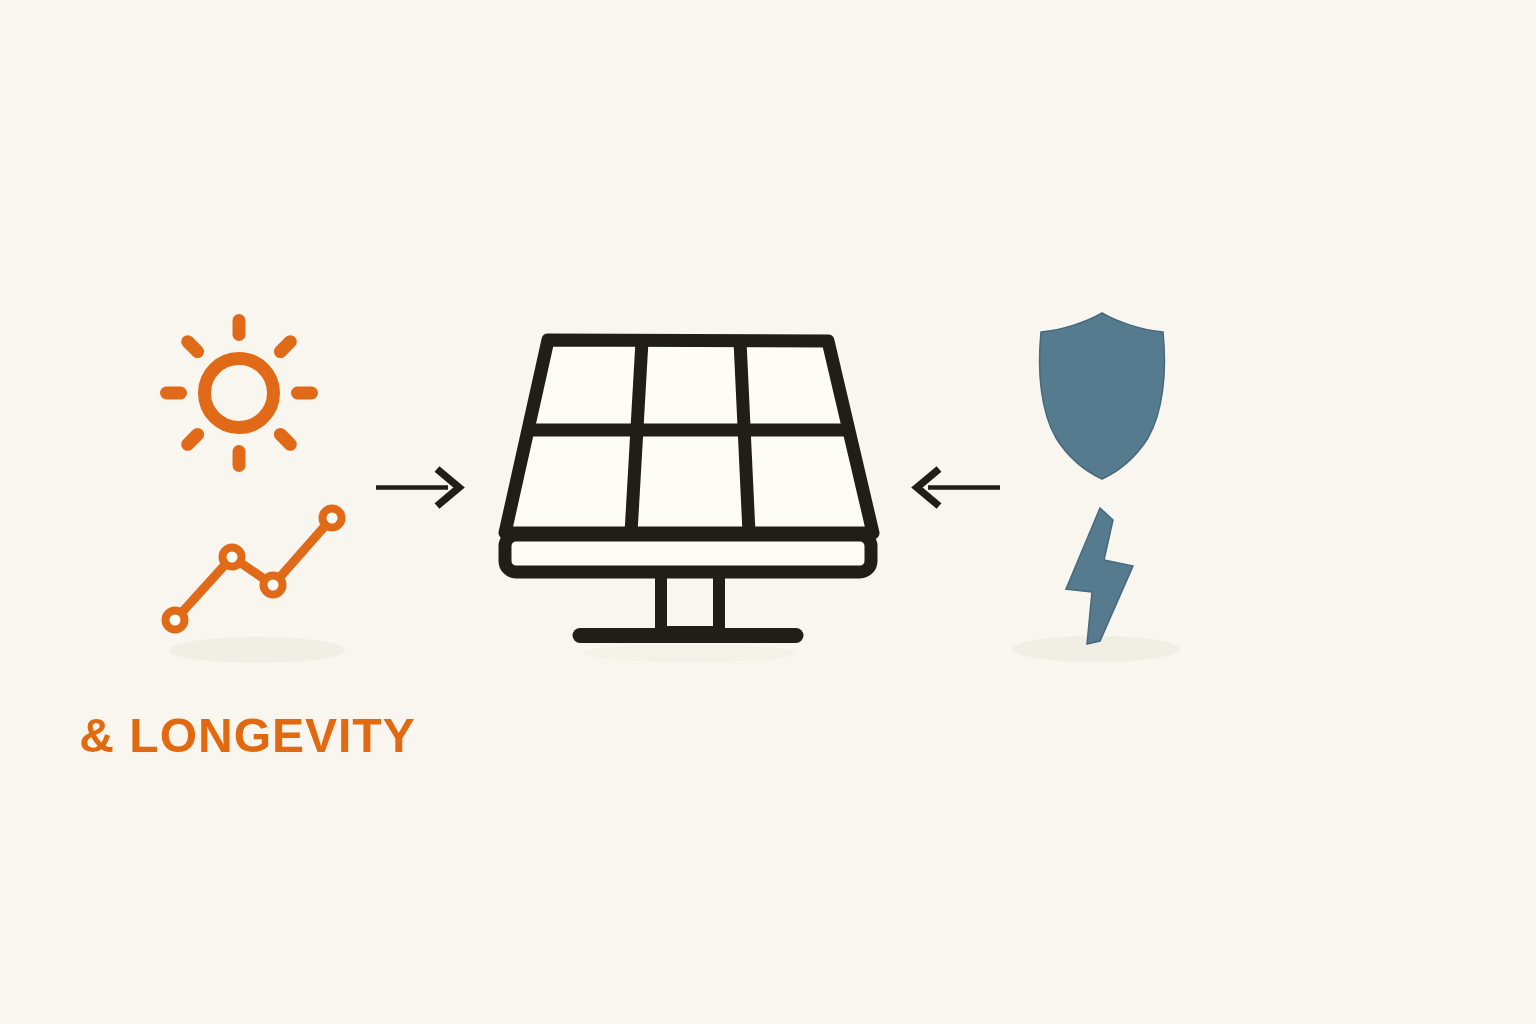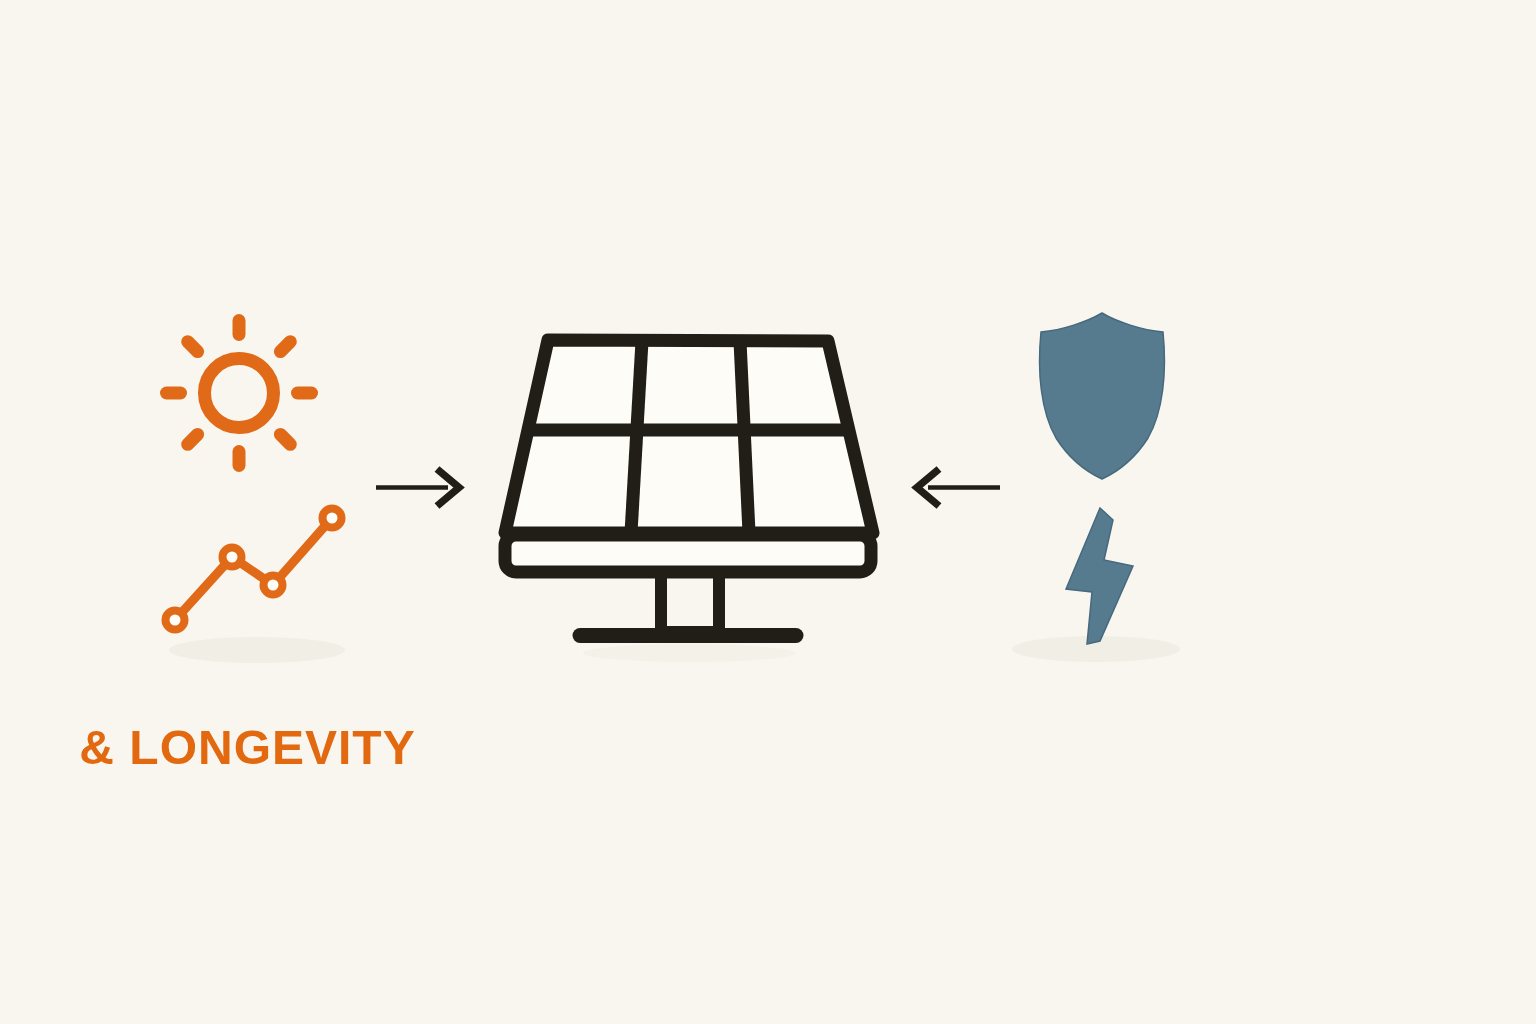--- a/index.html
+++ b/index.html
@@ -46,21 +46,21 @@
   .fill-blue     { fill: var(--accent-blue); stroke: #46697d; stroke-width: 1.5; }
 
   
   .label-left {
     left: 20px; top: 696px; width: 455px;
     text-align: center;
     color: var(--text-orange);
     font-weight: bold;
   }
   .label-left .line1 { font-size: 52px; letter-spacing: -0.5px; line-height: 1.05; }
-  .label-left .line2 { font-size: 48px; letter-spacing: 1px; margin-top: 28px; line-height: 1.0; }
+  .label-left .line2 { font-size: 48px; letter-spacing: 1px; margin-top: 16px; line-height: 1.0; }
   .label-right {
     left: 960px; top: 700px; width: 280px;
     text-align: center;
     color: var(--text-blue);
     font-weight: bold;
     font-size: 50px;
     letter-spacing: 1px;
   }
 </style>
 </head>

